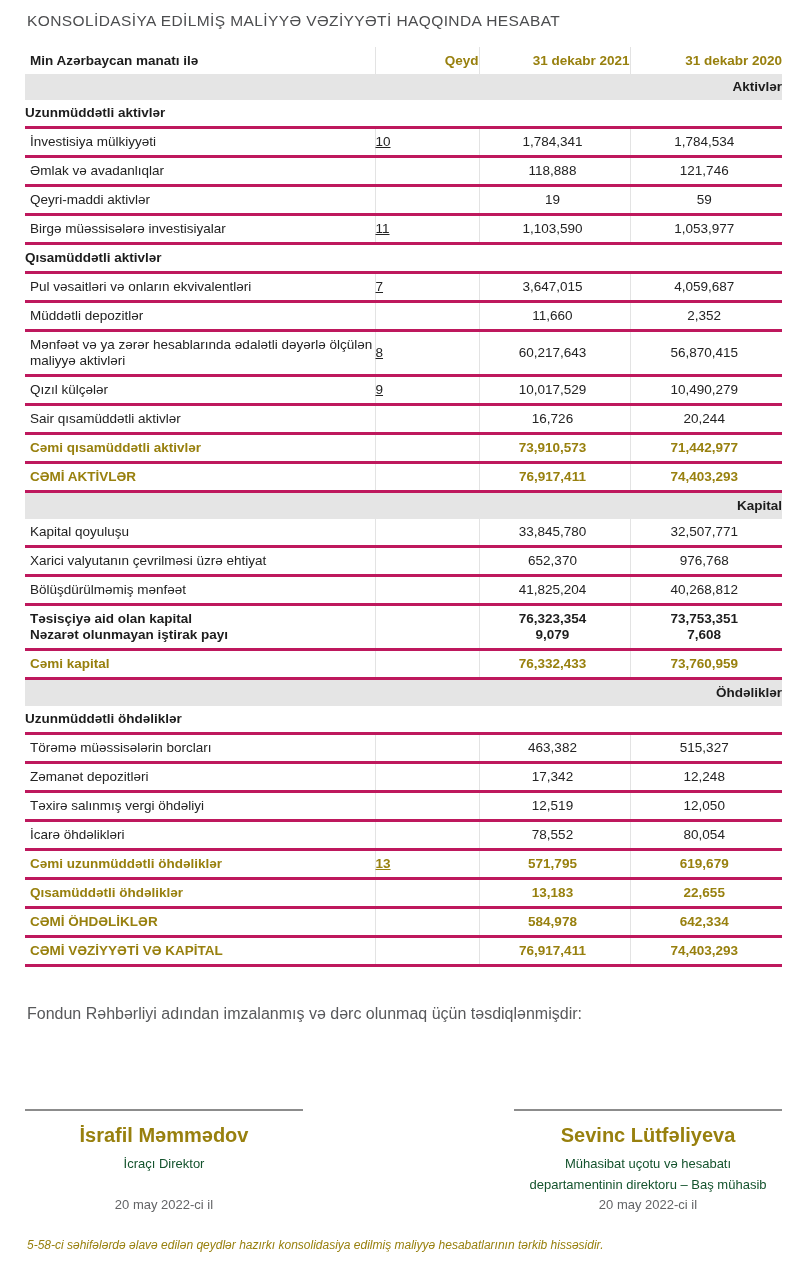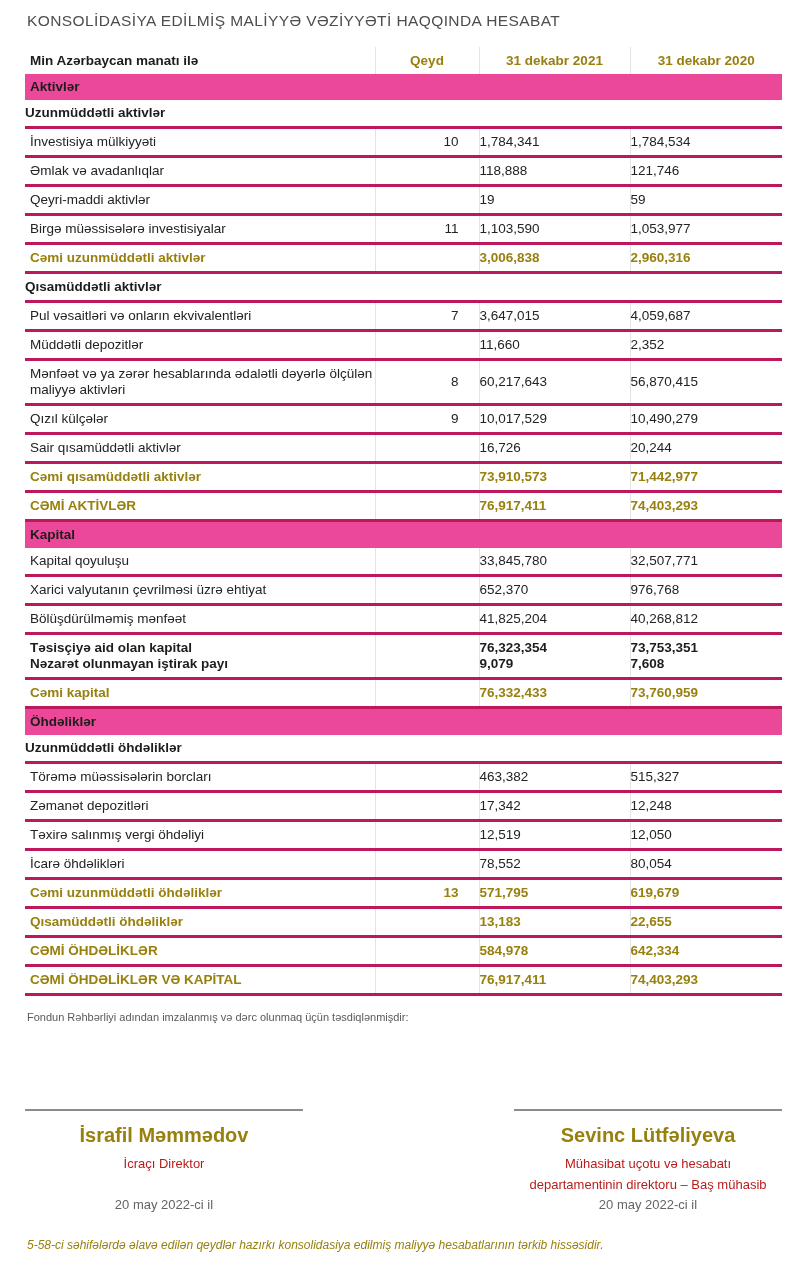--- a/index.html
+++ b/index.html
@@ -35,53 +35,54 @@
   col.c3 { width: 151px; }
   col.c4 { width: 152px; }
 
   thead th {
     font-weight: 700;
     padding: 5px 0;
     height: 17px;
     vertical-align: middle;
   }
   thead th.h-label { text-align: left; padding-left: 5px; color: #1d1d1d; }
-  thead th.h-qeyd, thead th.h-num { text-align: center; color: #98800e; }
+  thead th.h-qeyd, thead th.h-num { text-align: right; color: #98800e; }
   thead th.h-qeyd, thead th.h-num, tbody td.c-qeyd, tbody td.c-num {
     border-left: 1px solid #e3e3e3;
   }
 
   tbody tr { border-bottom: 3px solid #be185d; }
   tbody tr.band { border-bottom: none; }
   tbody td { padding: 5px 0; line-height: 16px; vertical-align: middle; }
   tbody td.c-label { text-align: left; padding-left: 5px; }
-  tbody td.c-qeyd  { text-align: right; padding-right: 20px; }
-  tbody td.c-num   { text-align: left; padding-right: 4px; }
+  tbody td.c-qeyd  { padding-right: 20px; text-decoration: underline; }
+  tbody td.c-num   { text-align: center; padding-right: 4px; }
 
   tr.band td {
-    background: #ec4899;
+    background: #e5e5e5;
     font-weight: 700;
     color: #1d1d1d;
     padding: 5px 0 5px 5px;
     height: 16px;
+    text-align: right;
   }
   tr.subheader td {
     font-weight: 700;
     color: #1d1d1d;
   }
   tr.total td {
     color: #98800e;
     font-weight: 700;
   }
   tr.bold2 td { font-weight: 700; color: #1d1d1d; }
   tr.bold2 td div { line-height: 16px; }
 
   .approval {
-    margin: 15px 0 0 2px;
-    font-size: 11px;
+    margin: 38px 0 0 2px;
+    font-size: 16px;
     color: #58595b;
   }
   .signatures {
     margin-top: 86px;
     width: 757px;
     display: flex;
     justify-content: space-between;
   }
   .sig-block { text-align: center; }
   .sig-block.left  { width: 278px; }
@@ -90,21 +91,21 @@
   .sig-name {
     margin-top: 13px;
     font-size: 20px;
     font-weight: 700;
     color: #98800e;
   }
   .sig-role {
     margin-top: 6px;
     font-size: 13px;
     line-height: 21px;
-    color: #b91c1c;
+    color: #14532d;
     min-height: 44px;
     white-space: pre-line;
   }
   .sig-date { font-size: 13px; color: #636466; }
 
   .footnote {
     margin: 26px 0 0 2px;
     font-size: 12px;
     color: #98800e;
     font-style: italic;
@@ -165,26 +166,20 @@
           <td class="c-qeyd"></td>
           <td class="c-num">19</td>
           <td class="c-num">59</td>
         </tr>
         <tr class="data">
           <td class="c-label">Birgə müəssisələrə investisiyalar</td>
           <td class="c-qeyd">11</td>
           <td class="c-num">1,103,590</td>
           <td class="c-num">1,053,977</td>
         </tr>
-        <tr class="total">
-          <td class="c-label">Cəmi uzunmüddətli aktivlər</td>
-          <td class="c-qeyd"></td>
-          <td class="c-num">3,006,838</td>
-          <td class="c-num">2,960,316</td>
-        </tr>
         <tr class="subheader">
           <td colspan="4">Qısamüddətli aktivlər</td>
         </tr>
         <tr class="data">
           <td class="c-label">Pul vəsaitləri və onların ekvivalentləri</td>
           <td class="c-qeyd">7</td>
           <td class="c-num">3,647,015</td>
           <td class="c-num">4,059,687</td>
         </tr>
         <tr class="data">
@@ -307,21 +302,21 @@
           <td class="c-num">13,183</td>
           <td class="c-num">22,655</td>
         </tr>
         <tr class="total">
           <td class="c-label">CƏMİ ÖHDƏLİKLƏR</td>
           <td class="c-qeyd"></td>
           <td class="c-num">584,978</td>
           <td class="c-num">642,334</td>
         </tr>
         <tr class="total">
-          <td class="c-label">CƏMİ ÖHDƏLİKLƏR VƏ KAPİTAL</td>
+          <td class="c-label">CƏMİ VƏZİYYƏTİ VƏ KAPİTAL</td>
           <td class="c-qeyd"></td>
           <td class="c-num">76,917,411</td>
           <td class="c-num">74,403,293</td>
         </tr>
       </tbody>
   </table>
 
   <p class="approval">Fondun Rəhbərliyi adından imzalanmış və dərc olunmaq üçün təsdiqlənmişdir:</p>
 
   <div class="signatures">

